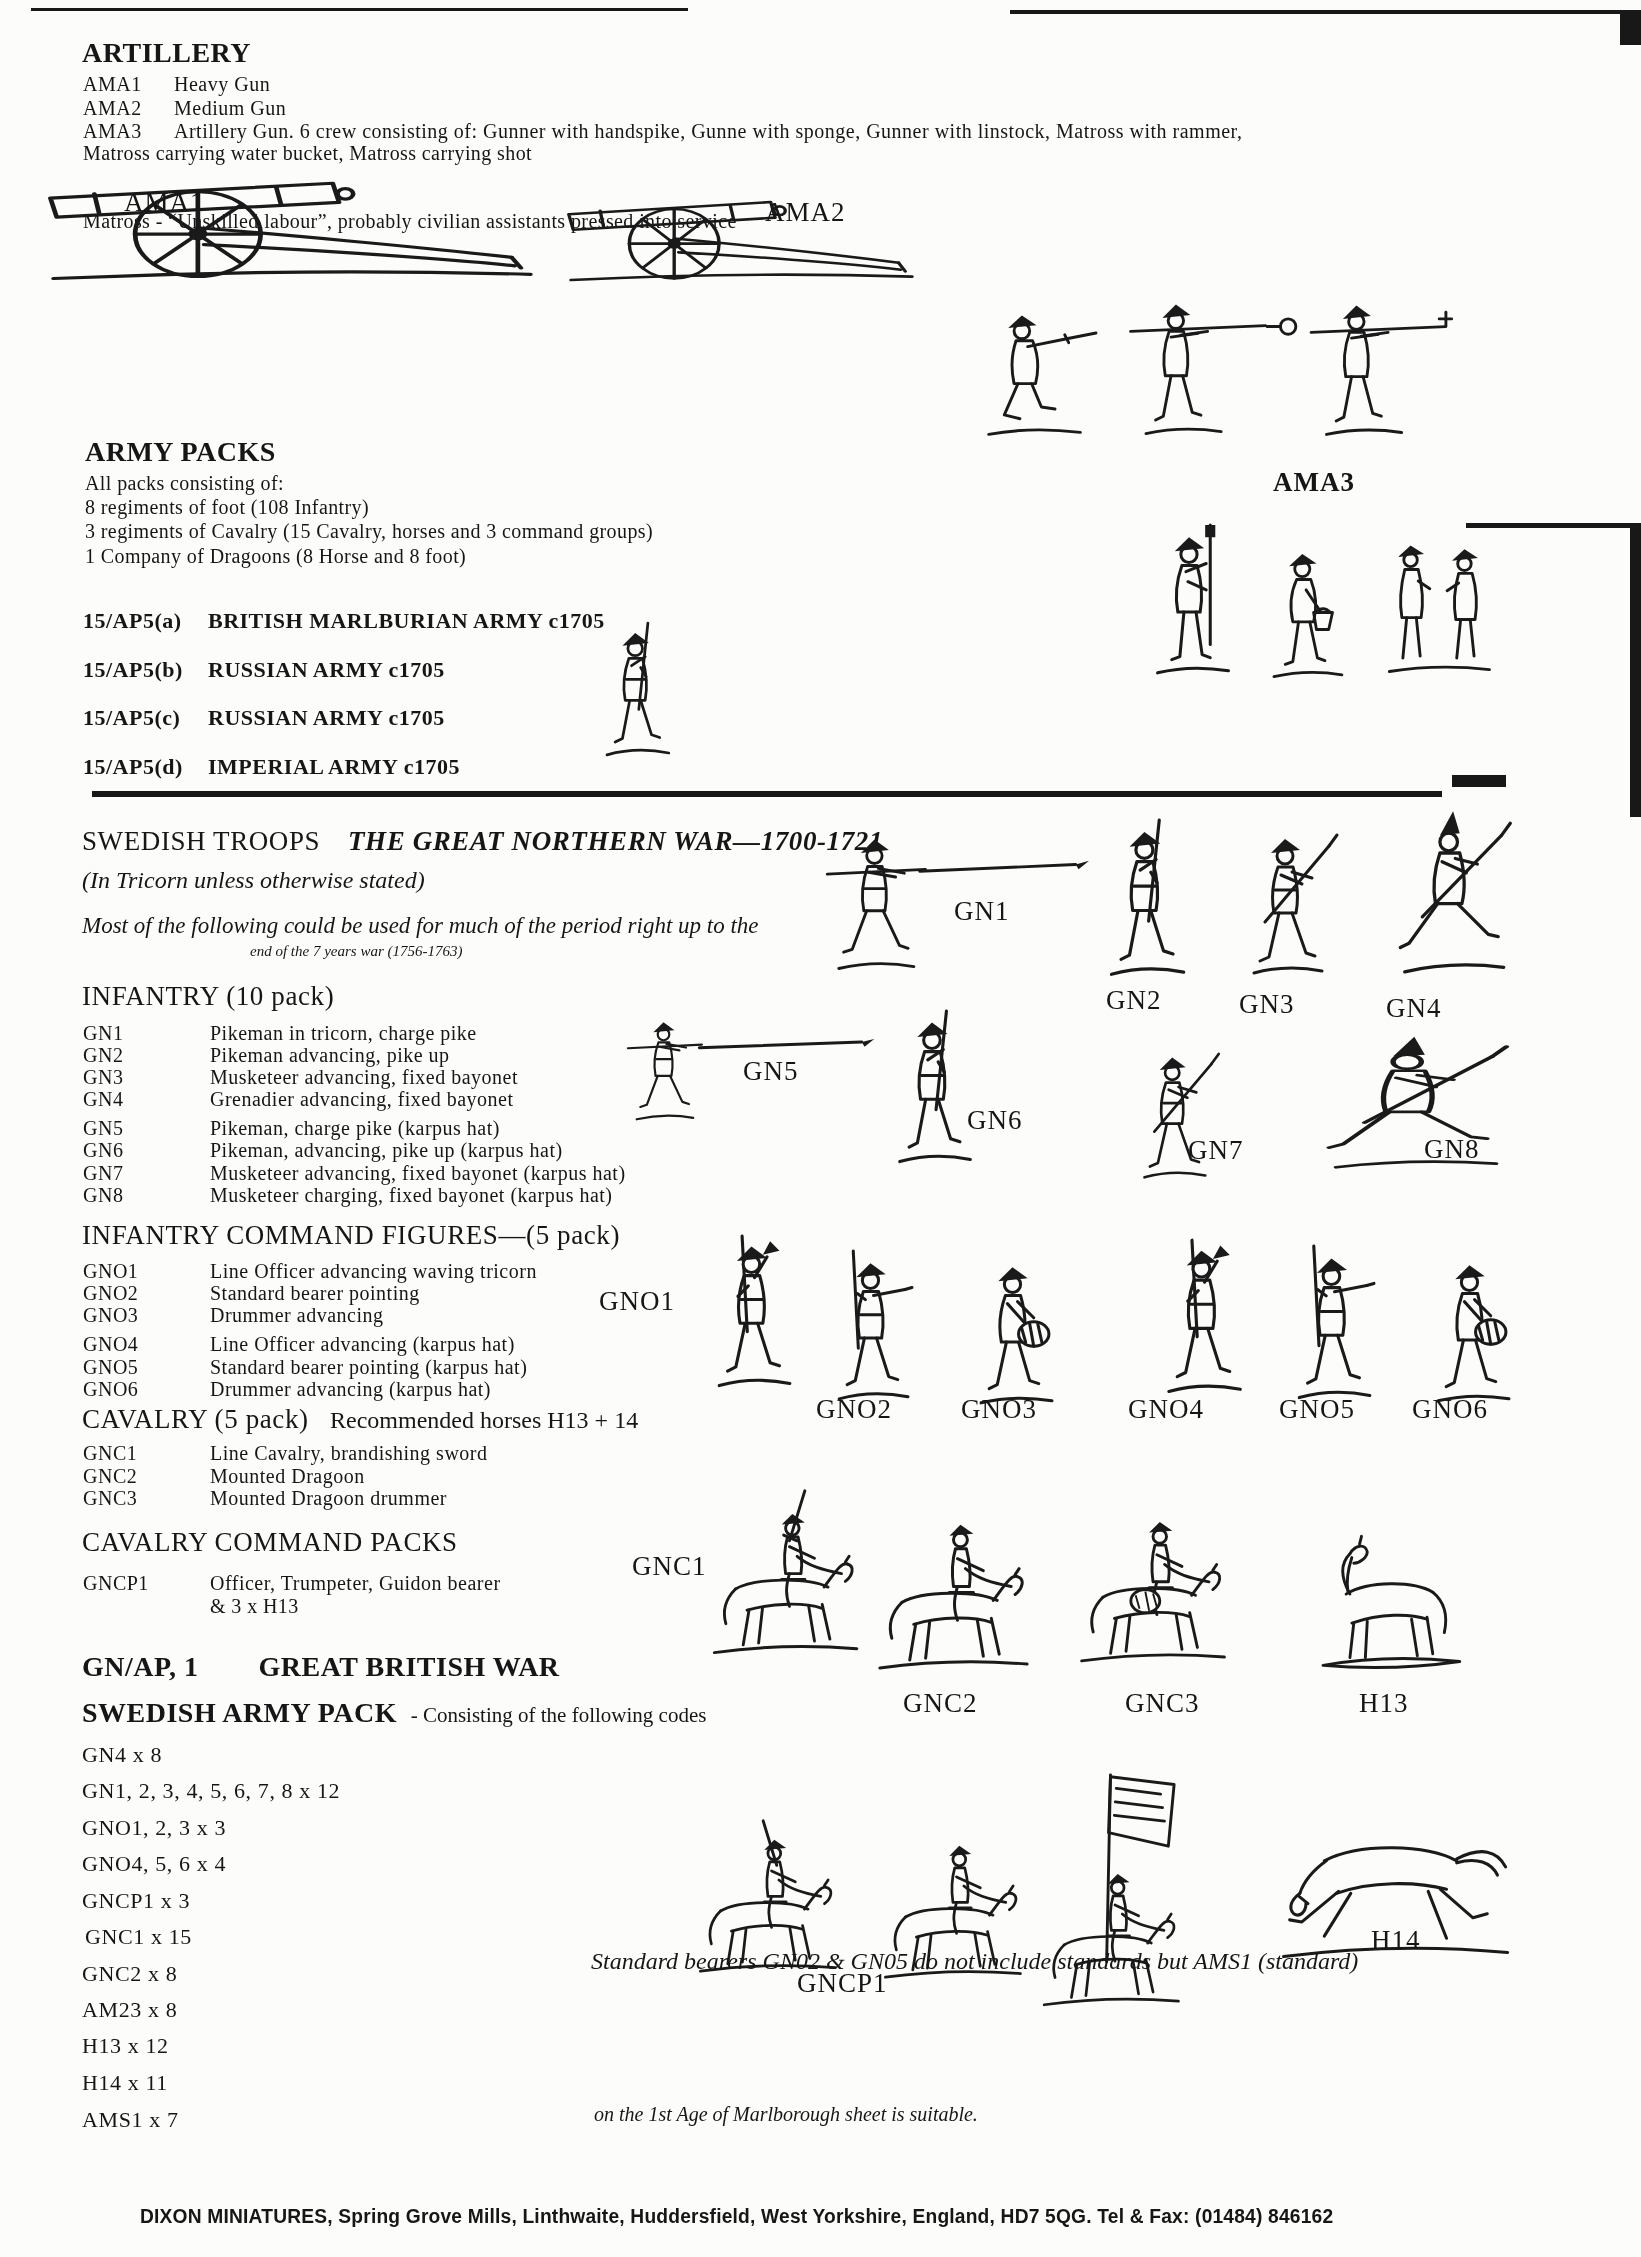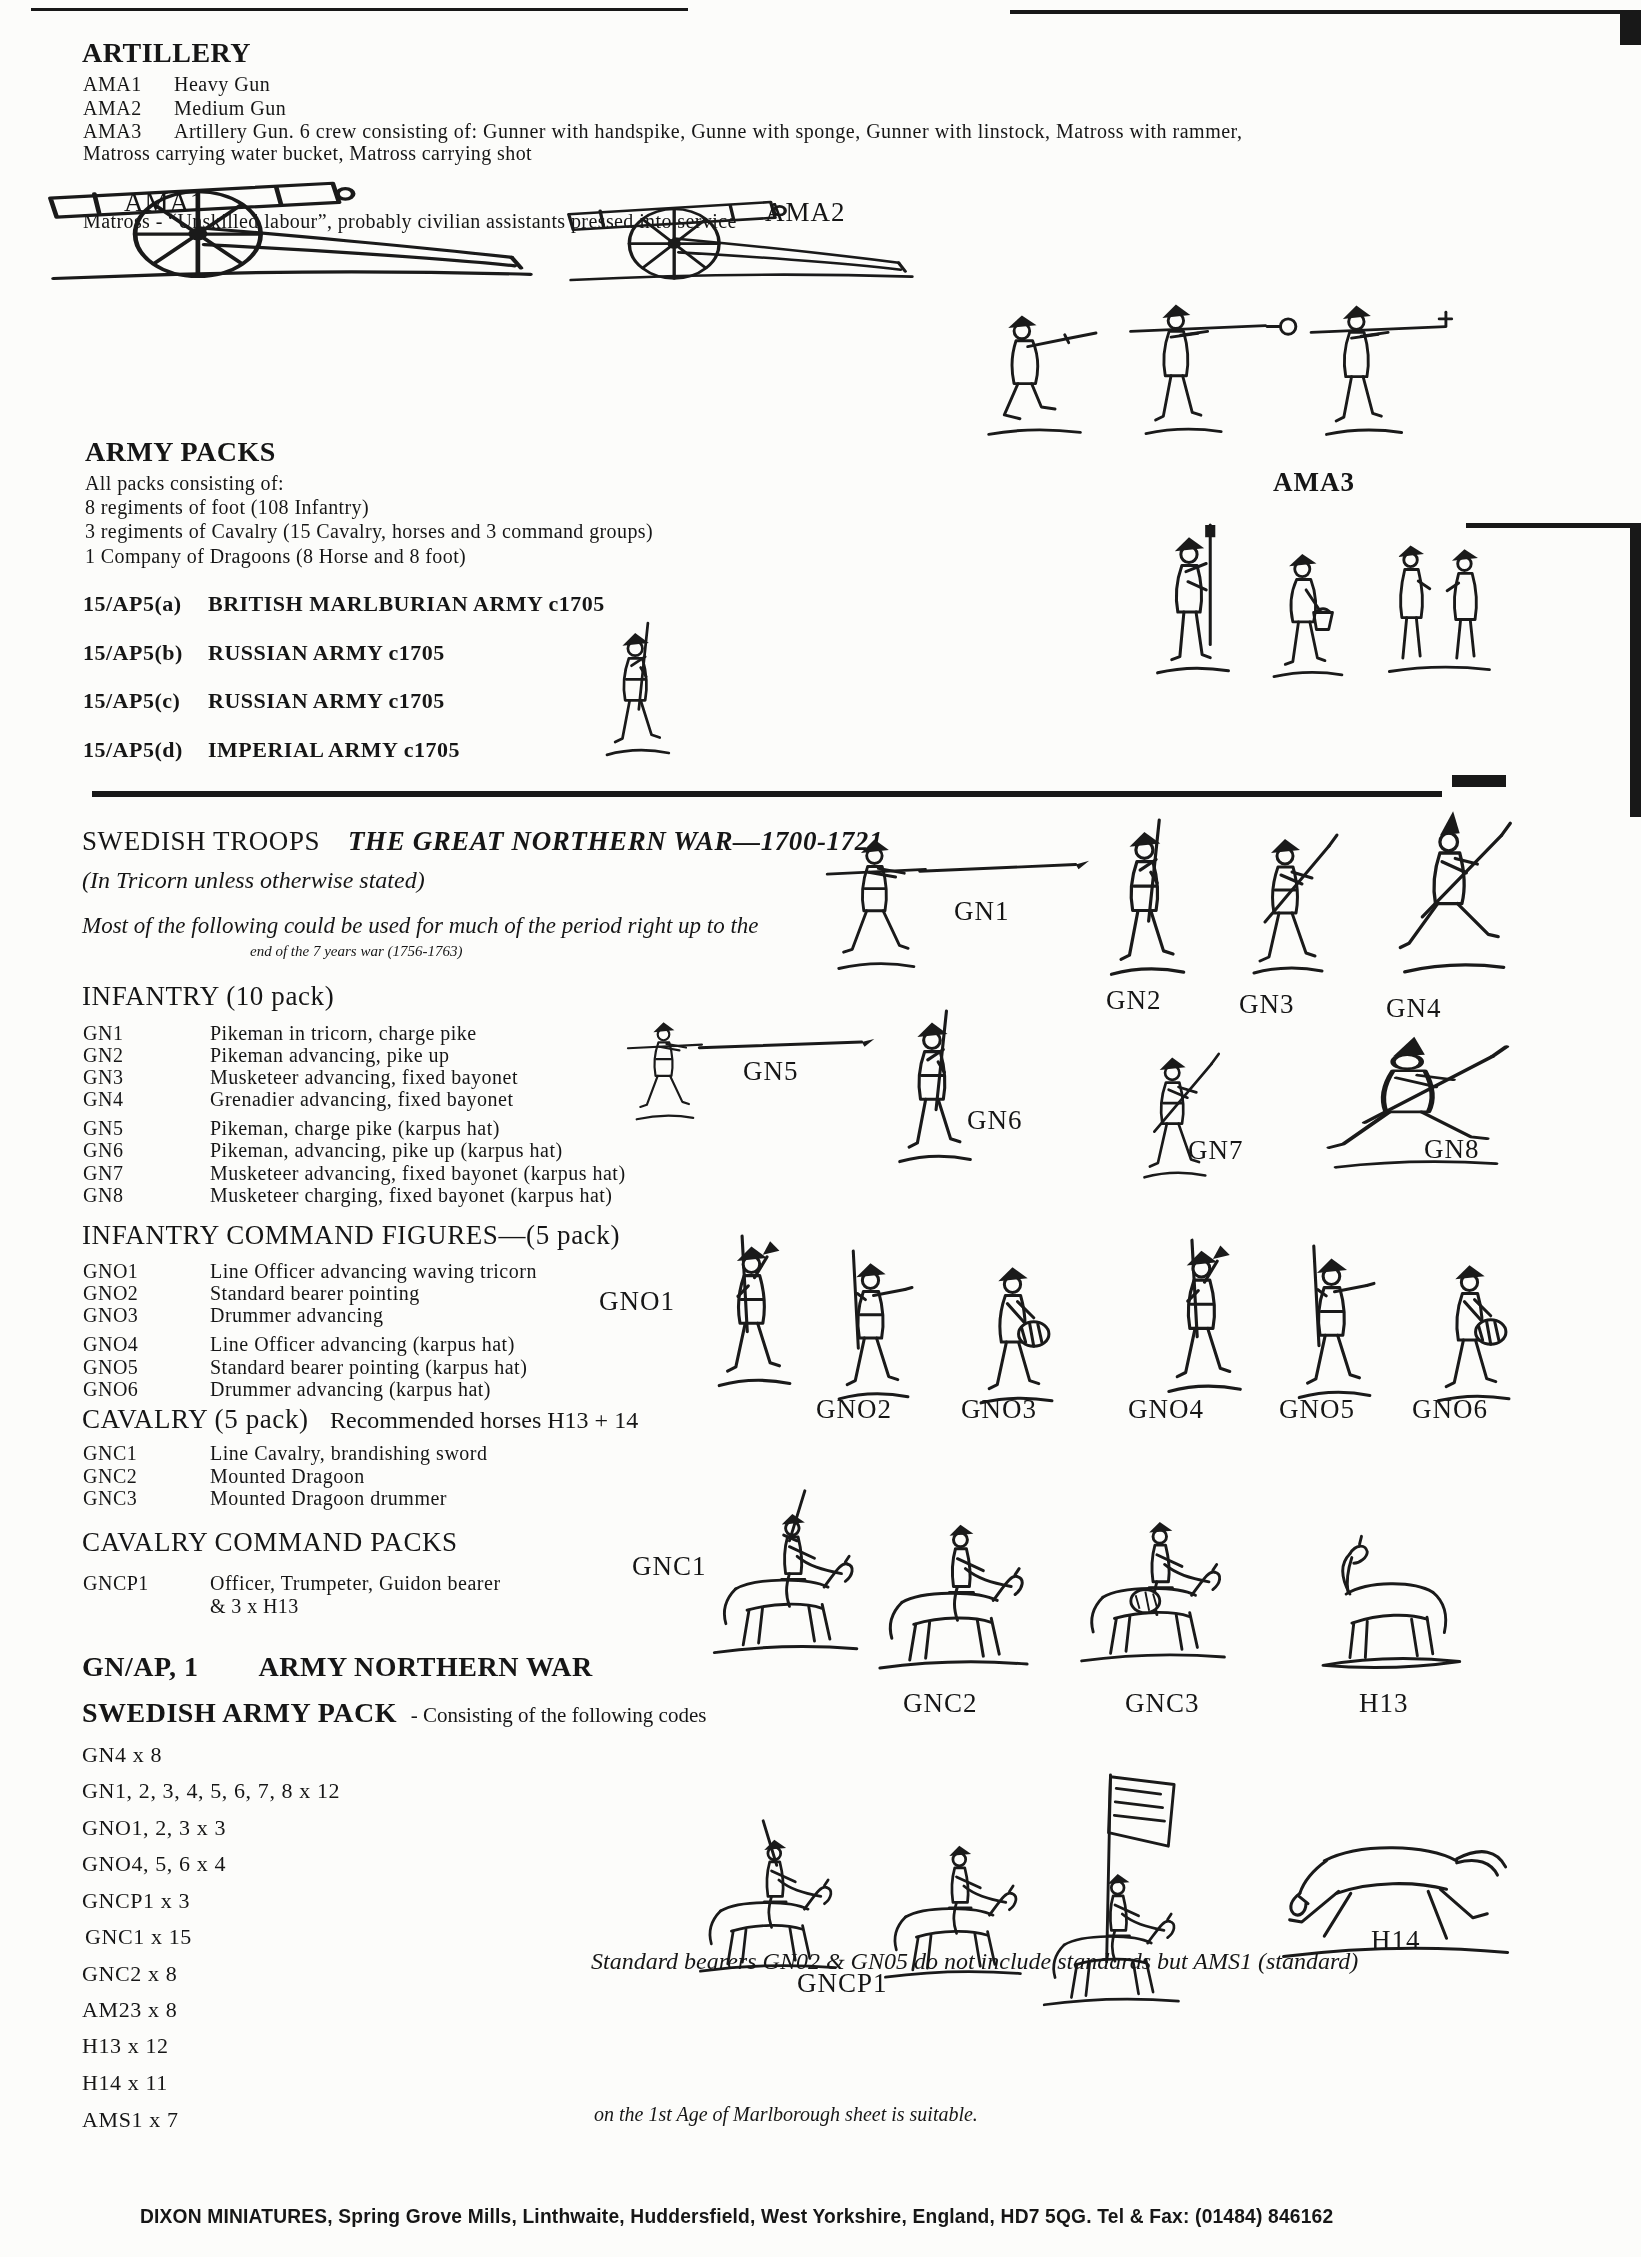--- a/index.html
+++ b/index.html
@@ -12,21 +12,21 @@
   .abs{position:absolute;white-space:nowrap;}
   .hb{font-weight:bold;font-size:28px;letter-spacing:0.5px;}
   .hr{font-size:27px;letter-spacing:0.6px;}
   .b21{font-size:20px;letter-spacing:0.4px;}
   .b23{font-size:22px;letter-spacing:0.6px;}
   .it{font-style:italic;}
   .row{position:absolute;left:83px;white-space:nowrap;font-size:20px;letter-spacing:0.5px;}
   .row .c{display:inline-block;width:127px;}
   .arow .c{width:91px;}
   .packrow{font-weight:bold;font-size:22px;letter-spacing:0.5px;}
-  .packrow .c{width:125px;}
+  .packrow .c{width:125px;margin-top:17px;}
   .figlabel{position:absolute;font-size:27px;letter-spacing:1px;white-space:nowrap;}
   .ink{background:#181818;position:absolute;}
   svg.fig{position:absolute;overflow:visible;}
   .ftr{
     font-family:"Liberation Sans",sans-serif;font-weight:bold;
     font-size:20px;letter-spacing:0.2px;transform:scaleX(.96);transform-origin:left top;
   }
 </style>
 </head>
 <body>
@@ -514,21 +514,21 @@
 <svg class="fig" viewBox="0 0 190 170" style="left:1296px;top:1506px;width:183px;height:182px">
     <use href="#s-horse"></use>
   </svg>
 
 <div class="figlabel" style="left:632px;top:1551px">GNC1</div>
 <div class="figlabel" style="left:903px;top:1688px">GNC2</div>
 <div class="figlabel" style="left:1125px;top:1688px">GNC3</div>
 <div class="figlabel" style="left:1359px;top:1688px">H13</div>
 
 <div class="abs hb" style="left:82px;top:1651px">
-  <span>GN/AP, 1</span><span style="margin-left:60px">ARMY NORTHERN WAR</span>
+  <span>GN/AP, 1</span><span style="margin-left:60px">GREAT BRITISH WAR</span>
 </div>
 <div class="abs" style="left:82px;top:1697px">
   <span class="hb">SWEDISH ARMY PACK</span>
   <span style="font-size:21px;margin-left:9.7px">- Consisting of the following codes</span>
 </div>
 
 <div class="abs b23" style="left:82px;top:1742px">GN4 x 8</div>
 <div class="abs b23" style="left:82px;top:1778px">GN1, 2, 3, 4, 5, 6, 7, 8 x 12</div>
 <div class="abs b23" style="left:82px;top:1815px">GNO1, 2, 3 x 3</div>
 <div class="abs b23" style="left:82px;top:1851px">GNO4, 5, 6 x 4</div>

